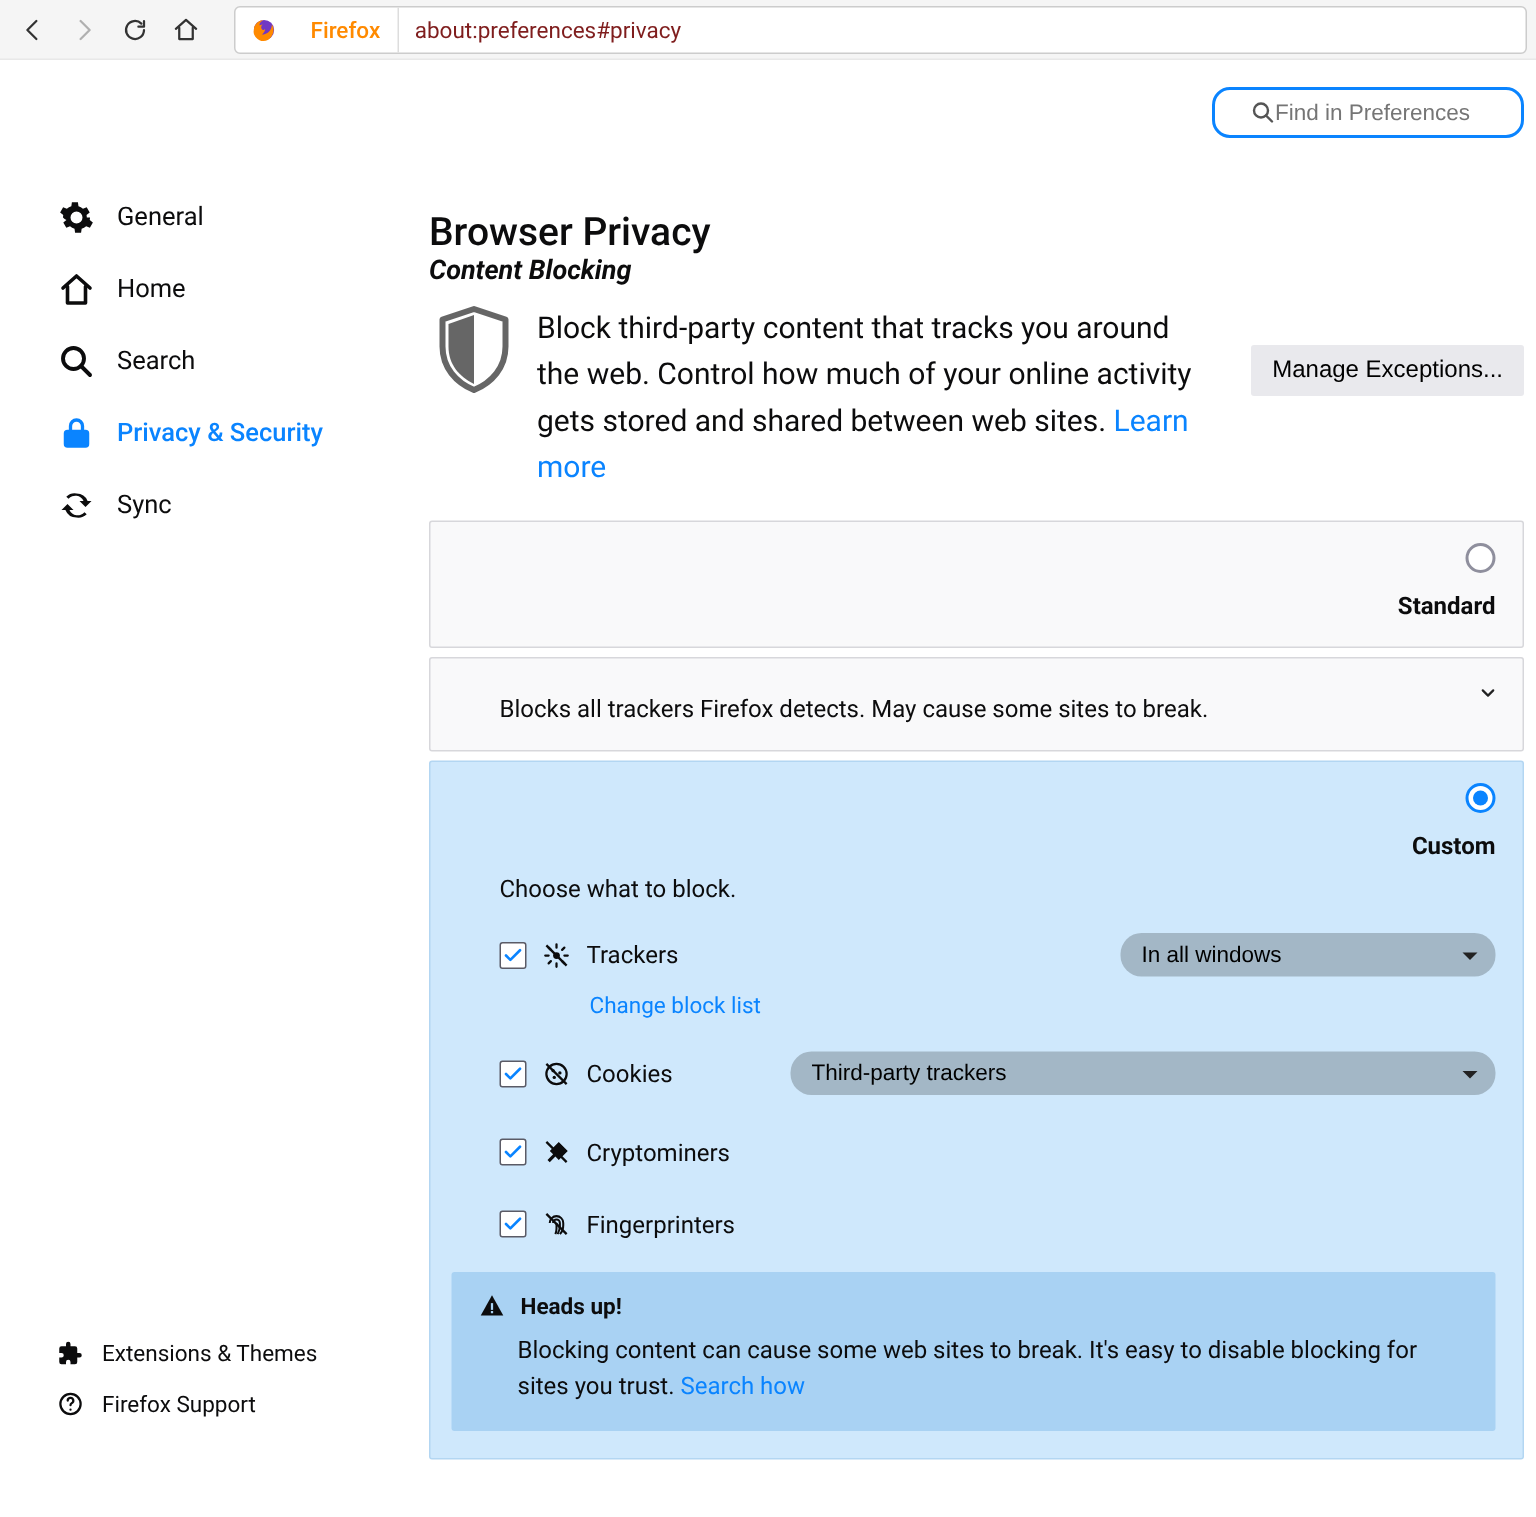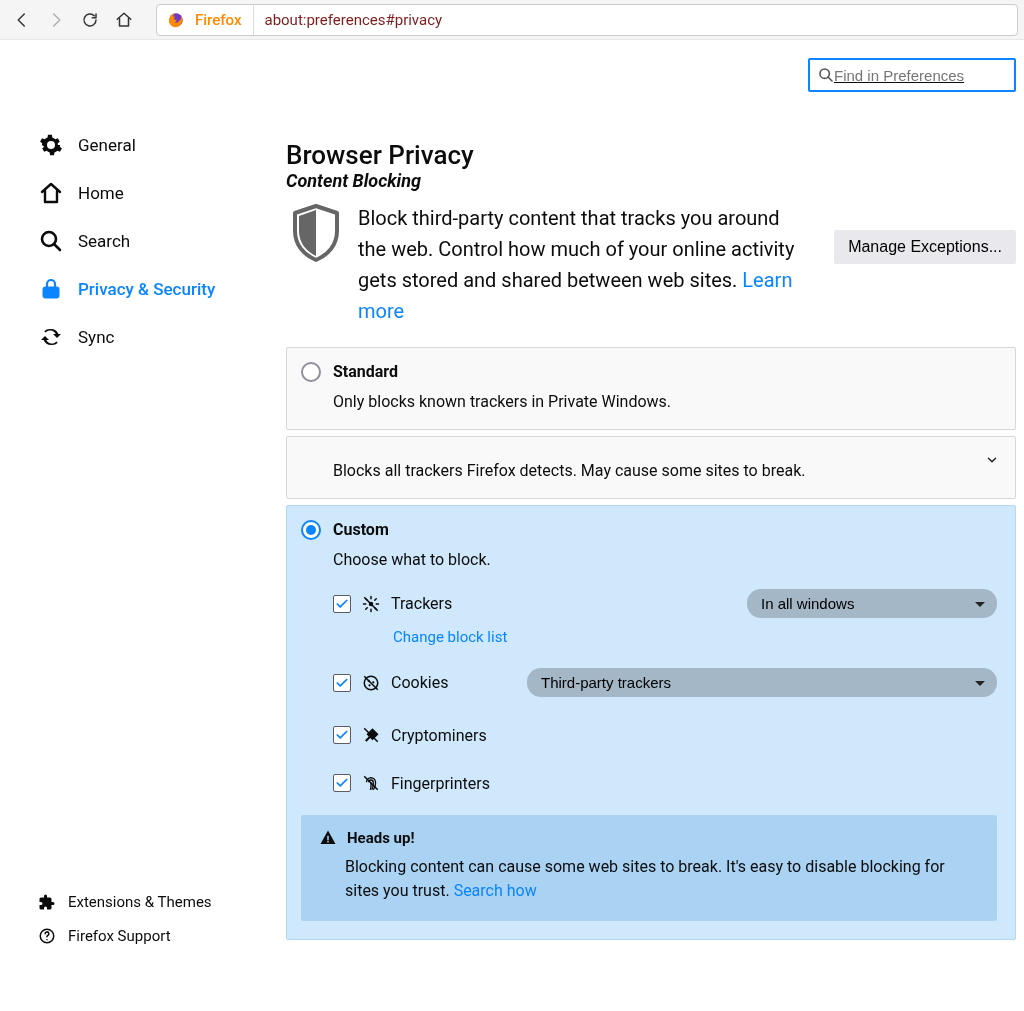--- a/index.html
+++ b/index.html
@@ -3,32 +3,32 @@
 <meta charset="utf-8">
 <style>
 * { box-sizing: border-box; margin: 0; padding: 0; }
 body { font-family: -apple-system, BlinkMacSystemFont, "Segoe UI", Roboto, Helvetica, Arial, sans-serif; font-size: 15px; color: #0c0c0d; background: #fff; width: 1024px; height: 1011px; overflow: hidden; }
 
 
 .urlbar-row { display: flex; align-items: center; height: 40px; background: #f5f5f5; border-bottom: 1px solid #e8e8e8; padding: 4px 6px; gap: 2px; }
 .tool-btn { width: 32px; height: 32px; border: none; background: transparent; border-radius: 4px; display: inline-flex; align-items: center; justify-content: center; cursor: pointer; }
 .tool-btn.disabled { opacity: 0.35; }
 .urlbar { flex: 1; background: #fff; border: 1px solid #ccc; border-radius: 4px; height: 32px; display: flex; align-items: center; margin-left: 14px; font-size: 15px; }
-.urlbar .fx-id { display: flex; align-items: center; gap: 10px; padding: 0 12px 0 10px; border-right: 1px solid #ddd; height: 100%; }
+.urlbar .fx-id { display: flex; align-items: center; gap: 22px; padding: 0 12px 0 10px; border-right: 1px solid #ddd; height: 100%; }
 .urlbar .fx-id .fx-txt { color: #ff8a00; font-weight: 500; }
 .urlbar .url { padding: 0 10px; color: #7f1d1d; }
 
 
 .page { display: flex; height: calc(100% - 40px); }
 .sidebar { width: 270px; padding: 10px 0 26px 0; display: flex; flex-direction: column; }
 .content { flex: 1; padding: 0 8px 0 16px; position: relative; }
 
 
 .search-wrap { position: absolute; top: 18px; right: 8px; width: 208px; }
-.search-box { width: 100%; height: 34px; border: 2px solid #0a84ff; border-radius: 2px; display: flex; align-items: center; padding: 0 8px; background: #fff; text-decoration: underline; }
+.search-box { width: 100%; height: 34px; border: 2px solid #0a84ff; border-radius: 12px; display: flex; align-items: center; padding: 0 24px; background: #fff; }
 .search-box input { border: none; outline: none; flex: 1; font-size: 15px; background: transparent; }
 
 
 .nav { padding-top: 82px; display: flex; flex-direction: column; gap: 22px; padding-left: 38px; }
 .nav-item { display: flex; align-items: center; gap: 14px; font-size: 17px; color: #0c0c0d; cursor: pointer; }
 .nav-item.active { color: #0a84ff; font-weight: 500; }
 .nav-item .nav-ico { width: 26px; height: 26px; display: inline-flex; align-items:center; justify-content:center; }
 .nav-item.active .nav-ico svg { stroke: #0a84ff; fill: #0a84ff; }
 
 .sidebar-bottom { margin-top: auto; padding: 0 0 40px 38px; display: flex; flex-direction: column; gap: 16px; }
@@ -40,21 +40,21 @@
 .cb-intro { display: flex; align-items: flex-start; gap: 12px; }
 .shield-col { width: 60px; flex-shrink:0; display:flex; justify-content:center; }
 .cb-intro p { font-size: 20px; line-height: 1.55; max-width: 450px; color: #0c0c0d;}
 .lnk { color: #0a84ff; text-decoration: none; }
 .btn-exc { position:absolute; right:8px; top:190px; background: #e9e9ed; border: none; padding: 8px 14px; font-size: 16px; border-radius: 2px; cursor: pointer; }
 
 
 .cards { display:flex; flex-direction: column; gap: 6px; margin-top: 20px; }
 .card { border: 1px solid #d7d7db; border-radius: 2px; background: #f9f9fa; padding: 14px 18px 18px 14px; position:relative; }
 .card.selected { background: #cfe8fc; border-color: #b3d6f2; }
-.card .row1 { display:flex; align-items:flex-start; gap: 12px;}
+.card .row1 { display:flex; align-items:flex-end; gap: 12px; flex-direction: column;}
 .radio { width: 20px; height: 20px; border: 2px solid #0a84ff; border-radius: 50%; display:inline-flex; align-items:center; justify-content:center; background:#fff; flex-shrink:0;}
 .radio.un { border-color:#8f8f9d; }
 .radio .dot { width: 10px; height: 10px; background: #0a84ff; border-radius:50%; }
 .card .title { font-weight: 700; font-size: 16px; }
 .card .desc { margin-left: 32px; margin-top: 10px; font-size: 16px; }
 .card .chev { position:absolute; right:16px; top:16px; }
 .custom-list { margin-left: 32px; margin-top: 12px; display:flex; flex-direction:column; }
 .custom-row { display:flex; align-items:center; gap: 10px; padding: 8px 0 4px 0; }
 .checkbox { width:18px; height:18px; border:1px solid #5b5b66; border-radius:2px; background:#fff; display:inline-flex; align-items:center; justify-content:center; flex-shrink:0;}
 .checkbox svg { display:block;}
@@ -211,21 +211,20 @@
     </div>
     <button class="btn-exc">Manage Exceptions...</button>
 
     <div class="cards">
 
       <div class="card">
         <div class="row1">
           <span class="radio un"></span>
           <span class="title">Standard</span>
         </div>
-        <div class="desc">Only blocks known trackers in Private Windows.</div>
       </div>
 
       <div class="card">
         <span class="chev">
           <svg width="14" height="14" viewBox="0 0 24 24">
               <path d="M6 9l6 6 6-6" stroke="#222" stroke-width="2.5" fill="none" stroke-linecap="round" stroke-linejoin="round"></path>
             </svg>
         </span>
         <div class="desc">Blocks all trackers Firefox detects. May cause some sites to break.</div>
       </div>

